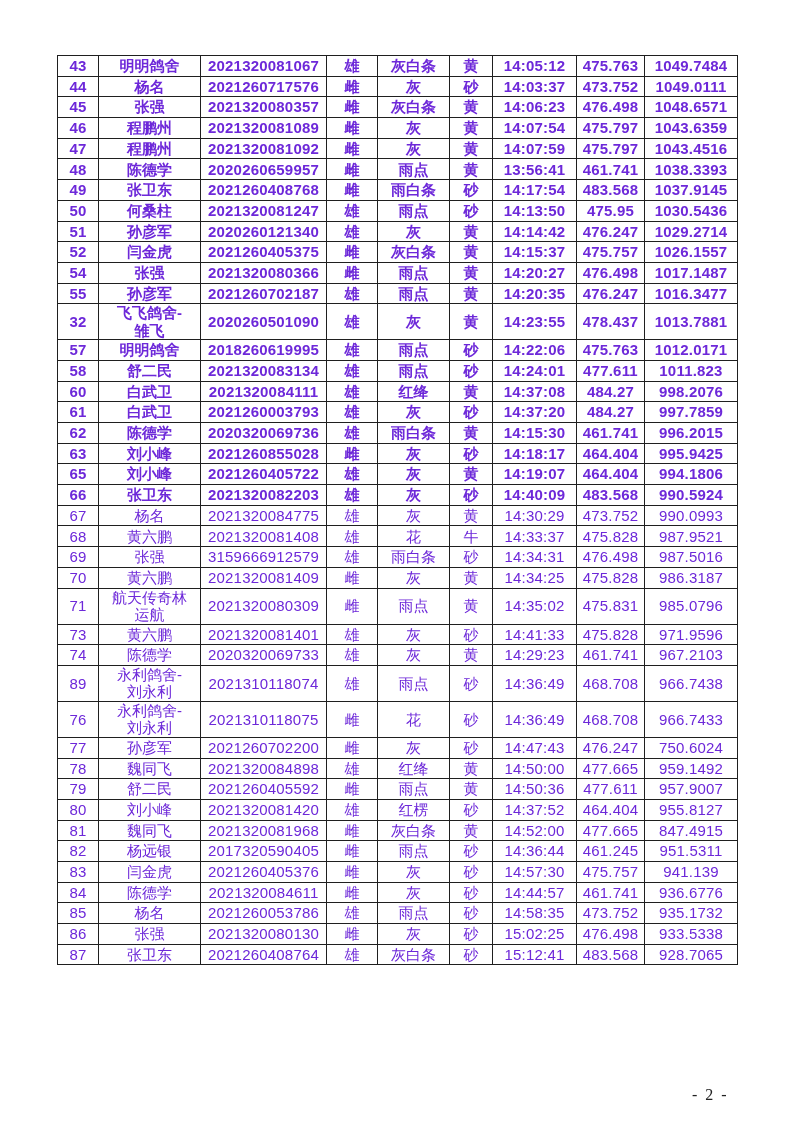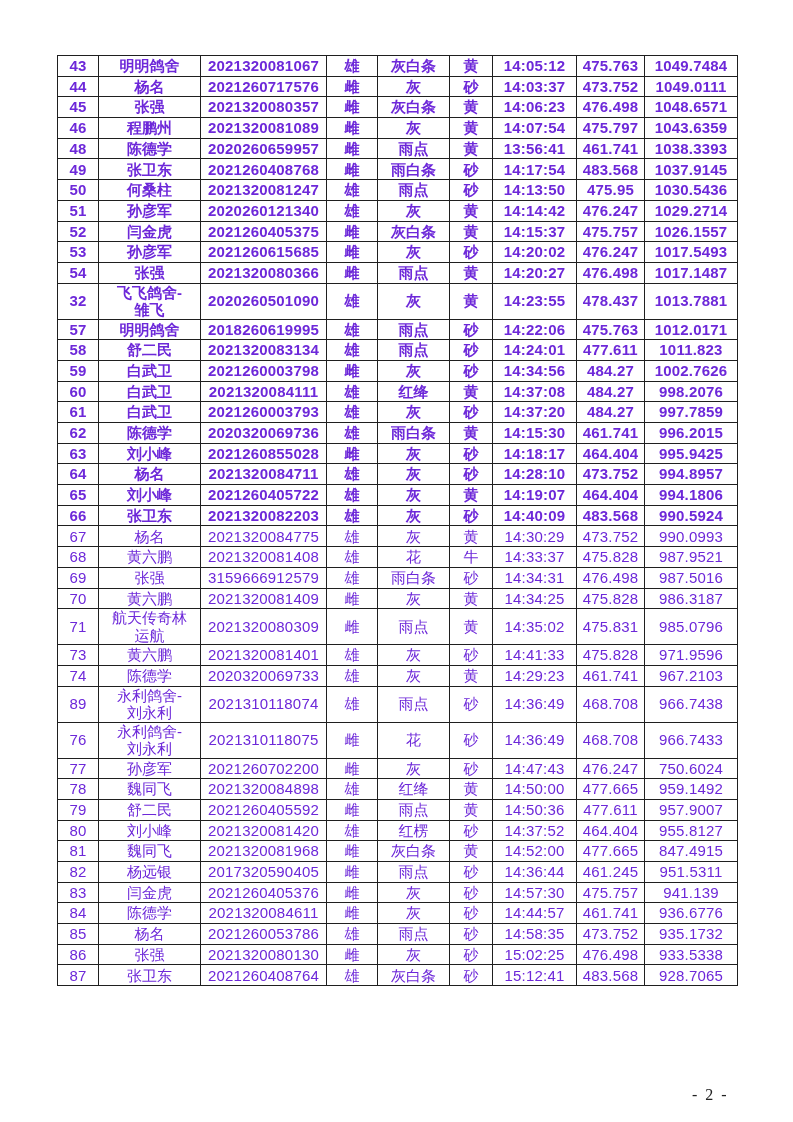--- a/index.html
+++ b/index.html
@@ -120,20 +120,31 @@
     <td class="name-cell">程鹏州</td>
     <td class="num-cell">2021320081089</td>
     <td>雌</td>
     <td>灰</td>
     <td>黄</td>
     <td class="num-cell">14:07:54</td>
     <td class="num-cell">475.797</td>
     <td class="num-cell">1043.6359</td>
   </tr>
         <tr class="bold">
+    <td class="num-cell">47</td>
+    <td class="name-cell">程鹏州</td>
+    <td class="num-cell">2021320081092</td>
+    <td>雌</td>
+    <td>灰</td>
+    <td>黄</td>
+    <td class="num-cell">14:07:59</td>
+    <td class="num-cell">475.797</td>
+    <td class="num-cell">1043.4516</td>
+  </tr>
+        <tr class="bold">
     <td class="num-cell">48</td>
     <td class="name-cell">陈德学</td>
     <td class="num-cell">2020260659957</td>
     <td>雌</td>
     <td>雨点</td>
     <td>黄</td>
     <td class="num-cell">13:56:41</td>
     <td class="num-cell">461.741</td>
     <td class="num-cell">1038.3393</td>
   </tr>
@@ -175,40 +186,40 @@
     <td class="name-cell">闫金虎</td>
     <td class="num-cell">2021260405375</td>
     <td>雌</td>
     <td>灰白条</td>
     <td>黄</td>
     <td class="num-cell">14:15:37</td>
     <td class="num-cell">475.757</td>
     <td class="num-cell">1026.1557</td>
   </tr>
         <tr class="bold">
-    <td class="num-cell">53</td>
-    <td class="name-cell">孙彦军</td>
-    <td class="num-cell">2021260615685</td>
-    <td>雌</td>
-    <td>灰</td>
-    <td>砂</td>
-    <td class="num-cell">14:20:02</td>
-    <td class="num-cell">476.247</td>
-    <td class="num-cell">1017.5493</td>
-  </tr>
-        <tr class="bold">
     <td class="num-cell">54</td>
     <td class="name-cell">张强</td>
     <td class="num-cell">2021320080366</td>
     <td>雌</td>
     <td>雨点</td>
     <td>黄</td>
     <td class="num-cell">14:20:27</td>
     <td class="num-cell">476.498</td>
     <td class="num-cell">1017.1487</td>
+  </tr>
+        <tr class="bold">
+    <td class="num-cell">55</td>
+    <td class="name-cell">孙彦军</td>
+    <td class="num-cell">2021260702187</td>
+    <td>雄</td>
+    <td>雨点</td>
+    <td>黄</td>
+    <td class="num-cell">14:20:35</td>
+    <td class="num-cell">476.247</td>
+    <td class="num-cell">1016.3477</td>
   </tr>
         <tr class="bold">
     <td class="num-cell">32</td>
     <td class="name-cell">飞飞鸽舍-
 雏飞</td>
     <td class="num-cell">2020260501090</td>
     <td>雄</td>
     <td>灰</td>
     <td>黄</td>
     <td class="num-cell">14:23:55</td>
@@ -231,31 +242,20 @@
     <td class="name-cell">舒二民</td>
     <td class="num-cell">2021320083134</td>
     <td>雄</td>
     <td>雨点</td>
     <td>砂</td>
     <td class="num-cell">14:24:01</td>
     <td class="num-cell">477.611</td>
     <td class="num-cell">1011.823</td>
   </tr>
         <tr class="bold">
-    <td class="num-cell">59</td>
-    <td class="name-cell">白武卫</td>
-    <td class="num-cell">2021260003798</td>
-    <td>雌</td>
-    <td>灰</td>
-    <td>砂</td>
-    <td class="num-cell">14:34:56</td>
-    <td class="num-cell">484.27</td>
-    <td class="num-cell">1002.7626</td>
-  </tr>
-        <tr class="bold">
     <td class="num-cell">60</td>
     <td class="name-cell">白武卫</td>
     <td class="num-cell">2021320084111</td>
     <td>雄</td>
     <td>红绛</td>
     <td>黄</td>
     <td class="num-cell">14:37:08</td>
     <td class="num-cell">484.27</td>
     <td class="num-cell">998.2076</td>
   </tr>
@@ -284,31 +284,20 @@
         <tr class="bold">
     <td class="num-cell">63</td>
     <td class="name-cell">刘小峰</td>
     <td class="num-cell">2021260855028</td>
     <td>雌</td>
     <td>灰</td>
     <td>砂</td>
     <td class="num-cell">14:18:17</td>
     <td class="num-cell">464.404</td>
     <td class="num-cell">995.9425</td>
-  </tr>
-        <tr class="bold">
-    <td class="num-cell">64</td>
-    <td class="name-cell">杨名</td>
-    <td class="num-cell">2021320084711</td>
-    <td>雄</td>
-    <td>灰</td>
-    <td>砂</td>
-    <td class="num-cell">14:28:10</td>
-    <td class="num-cell">473.752</td>
-    <td class="num-cell">994.8957</td>
   </tr>
         <tr class="bold">
     <td class="num-cell">65</td>
     <td class="name-cell">刘小峰</td>
     <td class="num-cell">2021260405722</td>
     <td>雄</td>
     <td>灰</td>
     <td>黄</td>
     <td class="num-cell">14:19:07</td>
     <td class="num-cell">464.404</td>

